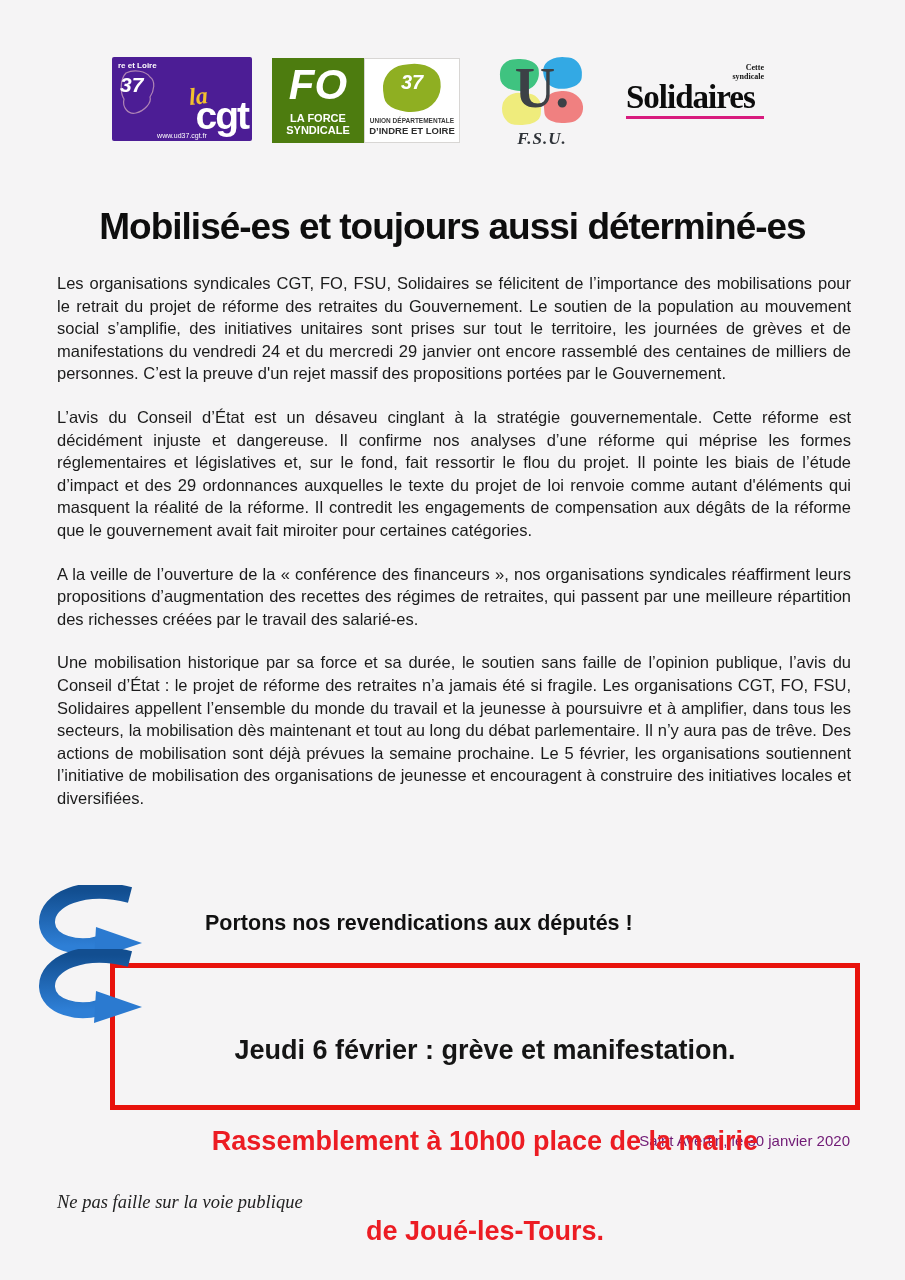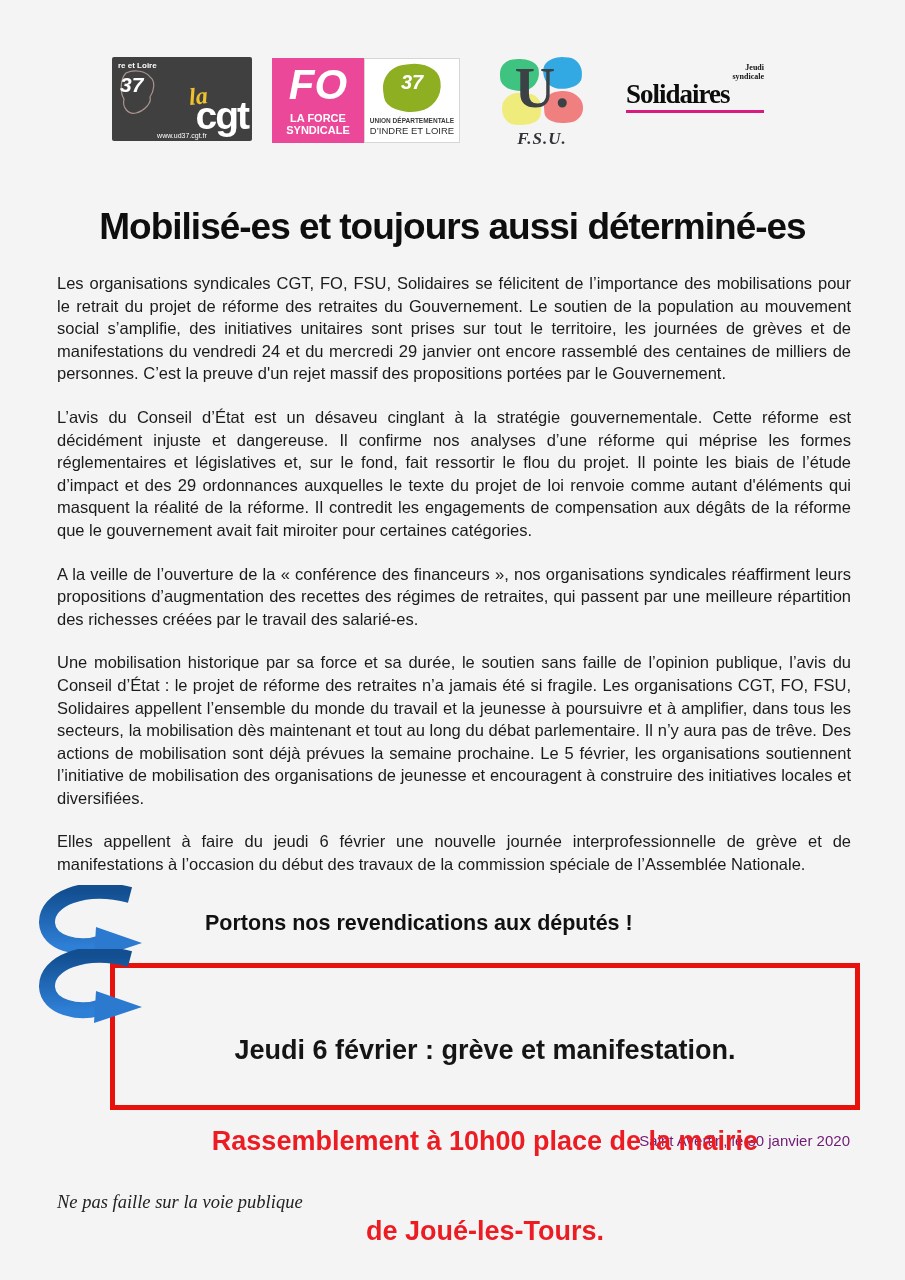--- a/index.html
+++ b/index.html
@@ -24,37 +24,37 @@
 
   
   .logo-fo { left:272px; top:58px; width:188px; height:85px; display:flex; }
   .fo-red { width:92px; height:85px; background:#e2231a; position:relative; }
   .fo-acronym { position:absolute; top:6px; left:0; right:0; text-align:center; font-size:42px; font-weight:bold; font-style:italic; color:#fff; line-height:1; }
   .fo-tagline { position:absolute; bottom:6px; left:0; right:0; text-align:center; font-size:11px; font-weight:bold; color:#fff; line-height:1.15; }
   .fo-white { width:96px; height:85px; background:#fff; border:1px solid #d8d6d4; box-sizing:border-box; position:relative; }
   .fo-map { position:absolute; left:18px; top:5px; width:58px; height:48px; background:#8faf22; border-radius:46% 58% 52% 64% / 55% 48% 62% 45%; transform:rotate(-8deg); }
   .fo-map-37 { position:absolute; left:0; right:0; top:12px; text-align:center; font-size:20px; font-weight:bold; font-style:italic; color:#fff; }
   .fo-dept1 { position:absolute; bottom:18px; left:0; right:0; text-align:center; font-size:6.5px; font-weight:bold; color:#3a3a3a; }
-  .fo-dept2 { position:absolute; bottom:6px; left:0; right:0; text-align:center; font-size:9.5px; font-weight:normal; color:#2e2e2e; }
+  .fo-dept2 { position:absolute; bottom:6px; left:0; right:0; text-align:center; font-size:9.5px; font-weight:bold; color:#2e2e2e; }
 
   
   .logo-fsu { left:497px; top:57px; width:90px; height:96px; }
   .fsu-patches { position:relative; width:84px; height:68px; margin:0 auto; }
   .fsu-patch { position:absolute; width:39px; height:32px; }
   .fsu-p0 { left:0; top:2px;  border-radius:38% 55% 48% 60%/50% 42% 58% 46%; transform:rotate(-4deg); }
   .fsu-p1 { left:43px; top:0; border-radius:55% 40% 60% 45%/45% 55% 42% 58%; transform:rotate(5deg); }
   .fsu-p2 { left:2px; top:36px; border-radius:50% 44% 58% 40%/56% 48% 44% 60%; transform:rotate(3deg); }
   .fsu-p3 { left:44px; top:34px; border-radius:44% 58% 42% 56%/48% 60% 52% 40%; transform:rotate(-5deg); }
   .fsu-u { position:absolute; left:0; right:0; top:0; text-align:center; font-family:"Liberation Serif",serif; font-size:56px; font-weight:bold; color:#3c4146; line-height:62px; }
   .fsu-acronym { margin-top:4px; text-align:center; font-family:"Liberation Serif",serif; font-style:italic; font-weight:bold; font-size:17px; color:#2f3338; letter-spacing:1px; }
 
   
   .logo-solidaires { left:626px; top:63px; width:142px; }
   .sol-super { text-align:right; font-family:"Liberation Serif",serif; font-weight:bold; font-size:8px; line-height:1.15; color:#111; padding-right:4px; }
-  .sol-name { font-family:"Liberation Serif",serif; font-weight:bold; font-size:27px; letter-spacing:-1px; color:#0c0c0c; line-height:1; }
+  .sol-name { font-family:"Liberation Serif",serif; font-weight:bold; font-size:33px; letter-spacing:-1px; color:#0c0c0c; line-height:1; }
   .sol-underline { height:3px; margin-top:2px; width:138px; }
 
   
   .title { position:absolute; top:181px; left:0; width:100%; text-align:center;
     font-size:37px; font-weight:bold; color:#0e0e0e; letter-spacing:-1px; }
 
   
   .body-text { position:absolute; top:272px; left:57px; width:794px; }
   .body-text p { margin:0 0 21px 0; text-align:justify; font-size:16.5px; line-height:1.37; color:#1b1b1b; }
 
@@ -72,33 +72,33 @@
   
   .dateline { position:absolute; top:1132px; right:55px; font-size:15px; color:#701a75; }
   .legal { position:absolute; top:1192px; left:57px; font-family:"Liberation Serif",serif;
     font-style:italic; font-size:18.5px; color:#222; }
 </style>
 </head>
 <body>
 
 <div class="page">
 
-  <div class="logo logo-cgt" style="background: #404040;">
+  <div class="logo logo-cgt" style="background: #4c1d95;">
     <svg class="cgt-map" width="46" height="52" viewBox="0 0 46 52">
       <path d="M10 6 C18 2 30 4 34 10 C40 14 38 24 34 30 C36 36 28 44 20 46 C12 48 6 40 8 32 C4 26 4 12 10 6 Z" fill="none" stroke="#ffd9cf" stroke-width="1.2"></path>
     </svg>
     <span class="cgt-region">re et Loire</span>
     <span class="cgt-37">37</span>
     <span class="cgt-la" style="color: rgb(242, 193, 46);">la</span>
     <span class="cgt-acronym">cgt</span>
     <span class="cgt-site">www.ud37.cgt.fr</span>
   </div>
 
   <div class="logo logo-fo">
-    <div class="fo-red" style="background: #ec4899;">
+    <div class="fo-red" style="background: #4d7c0f;">
       <div class="fo-acronym">FO</div>
       <div class="fo-tagline">
         <div>LA FORCE</div>
         <div>SYNDICALE</div>
       </div>
     </div>
     <div class="fo-white">
       <div class="fo-map" style="background: rgb(143, 175, 34);"></div>
       <div class="fo-map-37">37</div>
       <div class="fo-dept1">UNION DÉPARTEMENTALE</div>
@@ -112,35 +112,34 @@
       <div class="fsu-patch fsu-p1" style="background: rgb(51, 169, 228);"></div>
       <div class="fsu-patch fsu-p2" style="background: rgb(239, 236, 124);"></div>
       <div class="fsu-patch fsu-p3" style="background: rgb(240, 128, 128);"></div>
       <div class="fsu-u">U.</div>
     </div>
     <div class="fsu-acronym">F.S.U.</div>
   </div>
 
   <div class="logo logo-solidaires">
     <div class="sol-super">
-      <div>Jeudi</div>
+      <div>Cette</div>
       <div>syndicale</div>
     </div>
     <div class="sol-name">Solidaires</div>
     <div class="sol-underline" style="background: rgb(216, 27, 126);"></div>
   </div>
 
   <h1 class="title">Mobilisé-es et toujours aussi déterminé-es</h1>
 
   <div class="body-text">
     <p>Les organisations syndicales CGT, FO, FSU, Solidaires se félicitent de l’importance des mobilisations pour le retrait du projet de réforme des retraites du Gouvernement. Le soutien de la population au mouvement social s’amplifie, des initiatives unitaires sont prises sur tout le territoire, les journées de grèves et de manifestations du vendredi 24 et du mercredi 29 janvier ont encore rassemblé des centaines de milliers de personnes. C’est la preuve d'un rejet massif des propositions portées par le Gouvernement.</p>
     <p>L’avis du Conseil d’État est un désaveu cinglant à la stratégie gouvernementale. Cette réforme est décidément injuste et dangereuse. Il confirme nos analyses d’une réforme qui méprise les formes réglementaires et législatives et, sur le fond, fait ressortir le flou du projet. Il pointe les biais de l’étude d’impact et des 29 ordonnances auxquelles le texte du projet de loi renvoie comme autant d'éléments qui masquent la réalité de la réforme. Il contredit les engagements de compensation aux dégâts de la réforme que le gouvernement avait fait miroiter pour certaines catégories.</p>
     <p>A la veille de l’ouverture de la « conférence des financeurs », nos organisations syndicales réaffirment leurs propositions d’augmentation des recettes des régimes de retraites, qui passent par une meilleure répartition des richesses créées par le travail des salarié-es.</p>
     <p>Une mobilisation historique par sa force et sa durée, le soutien sans faille de l’opinion publique, l’avis du Conseil d’État : le projet de réforme des retraites n’a jamais été si fragile. Les organisations CGT, FO, FSU, Solidaires appellent l’ensemble du monde du travail et la jeunesse à poursuivre et à amplifier, dans tous les secteurs, la mobilisation dès maintenant et tout au long du débat parlementaire. Il n’y aura pas de trêve. Des actions de mobilisation sont déjà prévues la semaine prochaine. Le 5 février, les organisations soutiennent l’initiative de mobilisation des organisations de jeunesse et encouragent à construire des initiatives locales et diversifiées.</p>
-    <p>Elles appellent à faire du jeudi 6 février une nouvelle journée interprofessionnelle de grève et de manifestations à l’occasion du début des travaux de la commission spéciale de l’Assemblée Nationale.</p>
   </div>
 
   <svg class="arrow arrow-1" viewBox="0 0 112 74">
     <defs>
       <linearGradient id="arrowGrad1" x1="0" y1="0" x2="0" y2="1">
         <stop offset="0" stop-color="#124e90"></stop>
           <stop offset="1" stop-color="#2e7fd6"></stop>
       </linearGradient>
     </defs>
     <path d="M94 10 C 48 -2 10 14 11 38 C 12 58 42 66 66 58" fill="none" stroke="url(#arrowGrad1)" stroke-width="16"></path>

